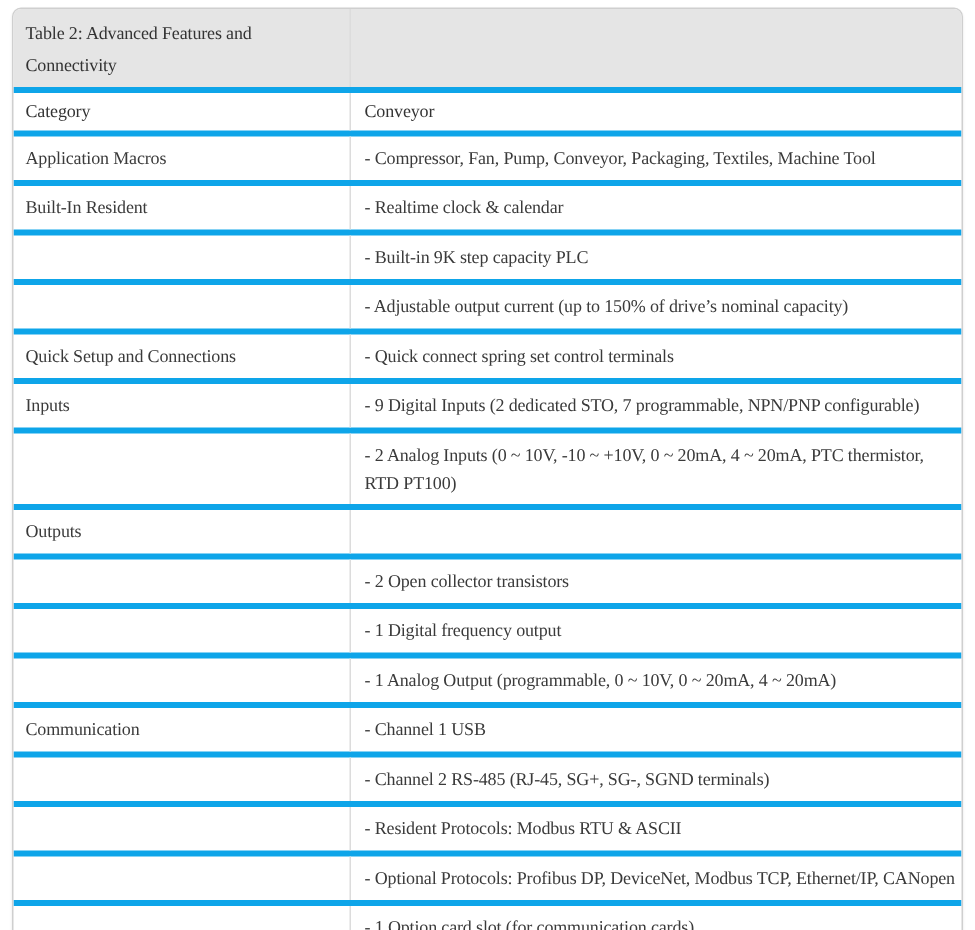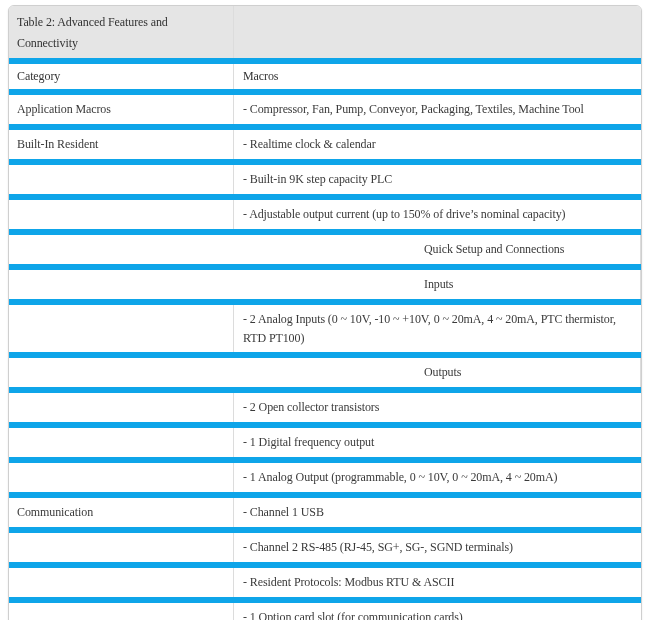--- a/index.html
+++ b/index.html
@@ -25,21 +25,21 @@
     border-radius: 6px;
     overflow: hidden;
     background: #ffffff;
     box-shadow: 0 1px 2px rgba(0,0,0,0.10);
   }
   .row {
     display: flex;
     align-items: stretch;
   }
   .row + .row {
-    border-top: 6px solid #0ea5e9;
+    border-top: 4px solid #0ea5e9;
   }
   .cell {
     box-sizing: border-box;
     font-size: 12px;
     line-height: 19px;
     letter-spacing: -0.1px;
     color: #3a3a3a;
     font-family: Liberation Serif, serif;
   }
   .c1 {
@@ -64,60 +64,61 @@
   .head-row {
     min-height: 25px;
   }
   .head-row .cell {
     padding-top: 3px;
     padding-bottom: 2px;
     color: #333333;
   }
   .body-row {
     min-height: 29px;
-    justify-content: flex-end;
   }
 </style>
 </head>
 <body>
 
 <div class="page">
   <div class="card">
 
     <div class="row title-row">
       <div class="cell c1">Table 2: Advanced Features and Connectivity</div>
       <div class="cell c2"></div>
     </div>
 
     <div class="row head-row">
       <div class="cell c1">Category</div>
-      <div class="cell c2">Macros</div>
+      <div class="cell c2">Conveyor</div>
     </div>
 
     <div class="row body-row">
       <div class="cell c1">Application Macros</div>
       <div class="cell c2">- Compressor, Fan, Pump, Conveyor, Packaging, Textiles, Machine Tool</div>
     </div>
     <div class="row body-row">
       <div class="cell c1">Built-In Resident</div>
       <div class="cell c2">- Realtime clock &amp; calendar</div>
     </div>
     <div class="row body-row">
       <div class="cell c1"></div>
       <div class="cell c2">- Built-in 9K step capacity PLC</div>
     </div>
     <div class="row body-row">
       <div class="cell c1"></div>
       <div class="cell c2">- Adjustable output current (up to 150% of drive’s nominal capacity)</div>
     </div>
     <div class="row body-row">
       <div class="cell c1">Quick Setup and Connections</div>
+      <div class="cell c2">- Quick connect spring set control terminals</div>
     </div>
     <div class="row body-row">
       <div class="cell c1">Inputs</div>
+      <div class="cell c2">- 9 Digital Inputs (2 dedicated STO, 7 programmable, NPN/PNP configurable)</div>
     </div>
     <div class="row body-row">
       <div class="cell c1"></div>
       <div class="cell c2">- 2 Analog Inputs (0 ~ 10V, -10 ~ +10V, 0 ~ 20mA, 4 ~ 20mA, PTC thermistor, RTD PT100)</div>
     </div>
     <div class="row body-row">
       <div class="cell c1">Outputs</div>
     </div>
     <div class="row body-row">
       <div class="cell c1"></div>
@@ -138,17 +139,21 @@
     <div class="row body-row">
       <div class="cell c1"></div>
       <div class="cell c2">- Channel 2 RS-485 (RJ-45, SG+, SG-, SGND terminals)</div>
     </div>
     <div class="row body-row">
       <div class="cell c1"></div>
       <div class="cell c2">- Resident Protocols: Modbus RTU &amp; ASCII</div>
     </div>
     <div class="row body-row">
       <div class="cell c1"></div>
+      <div class="cell c2">- Optional Protocols: Profibus DP, DeviceNet, Modbus TCP, Ethernet/IP, CANopen</div>
+    </div>
+    <div class="row body-row">
+      <div class="cell c1"></div>
       <div class="cell c2">- 1 Option card slot (for communication cards)</div>
     </div>
 
   </div>
 </div>
 
 </body></html>

